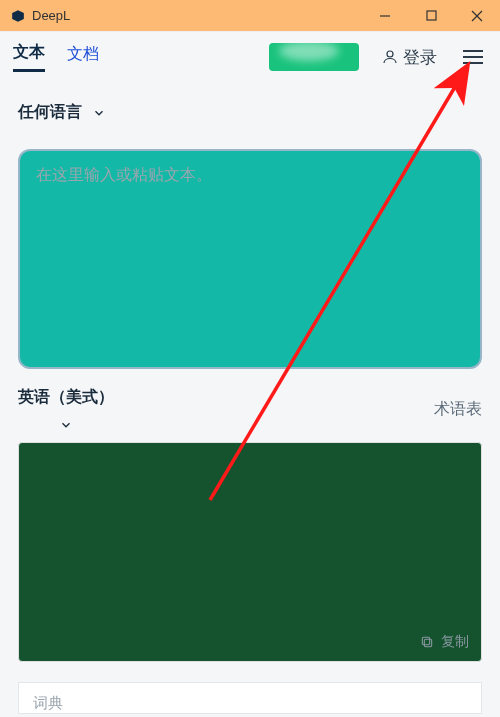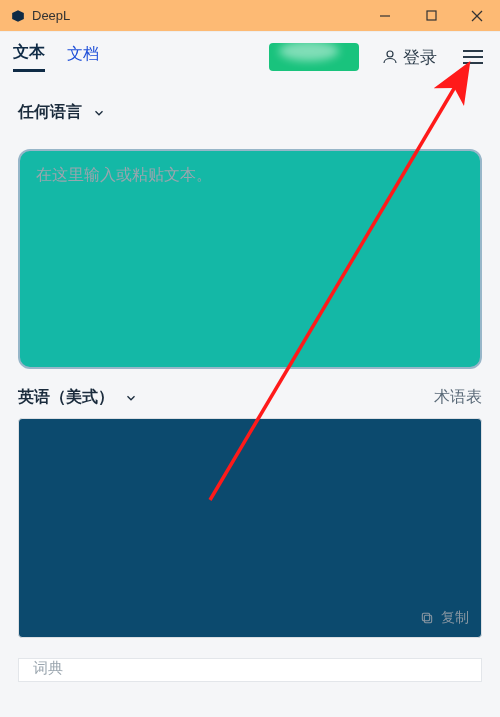--- a/index.html
+++ b/index.html
@@ -64,39 +64,39 @@
   .source-box textarea {
     width:100%; height:100%; border:none; outline:none; resize:none;
     font-size:16px; color:#333; background:transparent;
     font-family:inherit;
   }
   .source-box textarea::placeholder { color:#9aa5ae; }
 
   .target-head {
     display:flex; align-items:center; padding: 18px 18px 10px;
   }
-  .target-head .lang-select { padding:0; }
+  .target-head .lang-select { padding:0;flex-direction:column; }
   .glossary { margin-left:auto; font-size:16px; color:#5a6a78; cursor:pointer; }
 
   .target-box {
     margin: 0 18px;
-    background:#0c4a6e; border:1px solid #dcdfe3; border-radius:4px;
+    background:#14532d; border:1px solid #dcdfe3; border-radius:4px;
     height: 220px; position:relative;
   }
   .copy-btn {
     position:absolute; right:12px; bottom:10px;
     display:flex; align-items:center; gap:6px;
     color:#8a97a2; font-size:14px; cursor:pointer;
   }
   .copy-btn svg{ width:16px;height:16px; }
 
   .dict-box {
     margin: 20px 18px 0;
     background:#fff; border:1px solid #e3e6ea;
-    height:24px; display:flex; align-items:flex-start; padding:0 14px;
+    height:32px; display:flex; align-items:flex-end; padding:0 14px;
     color:#9aa5ae; font-size:15px;
   }
 
   .arrow-overlay {
     position:absolute; top:0; left:0; width:500px; height:717px;
     pointer-events:none;
   }
 </style>
 </head>
 <body>

